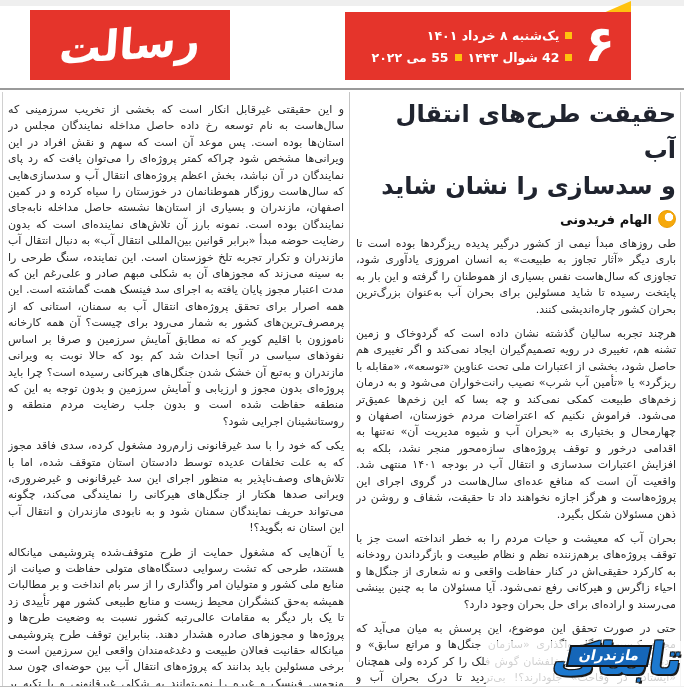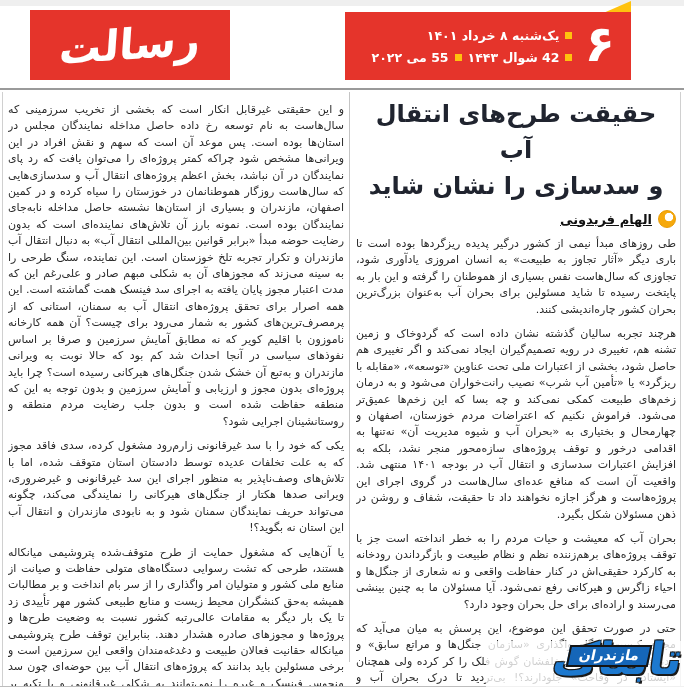--- a/index.html
+++ b/index.html
@@ -24,23 +24,23 @@
   
   .header-rule{position:absolute;left:0;top:88px;width:684px;height:2px;background:#9a9a9a;}
   .frame-left{position:absolute;left:2px;top:92px;width:1px;height:594px;background:#d0d0d0;}
   .frame-right{position:absolute;left:680px;top:92px;width:1px;height:594px;background:#d0d0d0;}
   .divider{position:absolute;left:349px;top:92px;width:1px;height:570px;background:#c4c4c4;}
   .bottom-rule{position:absolute;left:0;top:686px;width:684px;height:1px;background:#bdbdbd;}
 
   
   .col-right{position:absolute;left:356px;top:94px;width:320px;height:592px;direction:rtl;overflow:hidden;}
   .col-left{position:absolute;left:8px;top:94px;width:336px;height:592px;direction:rtl;overflow:hidden;}
-  .headline{font-size:24px;font-weight:bold;color:#20242f;text-align:center;line-height:1.5;margin:2px 0 6px;}
+  .headline{font-size:24px;font-weight:bold;color:#20242f;line-height:1.5;margin:2px 0 6px;}
   .byline{display:flex;align-items:center;gap:6px;font-size:13px;font-weight:bold;color:#111;
-          margin:0 0 5px;direction:rtl;text-decoration:underline;}
+          margin:0 0 5px;direction:rtl;}
   .author-icon{width:16px;height:16px;border-radius:50%;flex:none;border:1px solid #e89a00;
                background:radial-gradient(circle at 62% 38%, #ffffff 0 4px, #f6a90c 4.5px);}
   .body-text p{margin:8px 0 3px;font-size:11px;line-height:16.4px;text-align:justify;color:#2b2b2b;}
 
   
   .watermark{position:absolute;left:486px;top:641px;width:198px;height:49px;z-index:5;}
   .wm-bg{position:absolute;left:0;top:0;right:0;bottom:0;background:rgba(255,255,255,0.78);}
   .wm-text{position:absolute;right:2px;top:-4px;font-size:44px;font-weight:bold;color:#1d79cf;
            direction:rtl;line-height:1;transform:skewX(-8deg);
            text-shadow:2px 2px 0 #1a1a1a,-1px 1px 0 #1a1a1a,1px -1px 0 #1a1a1a,-1px -1px 0 #1a1a1a;}

